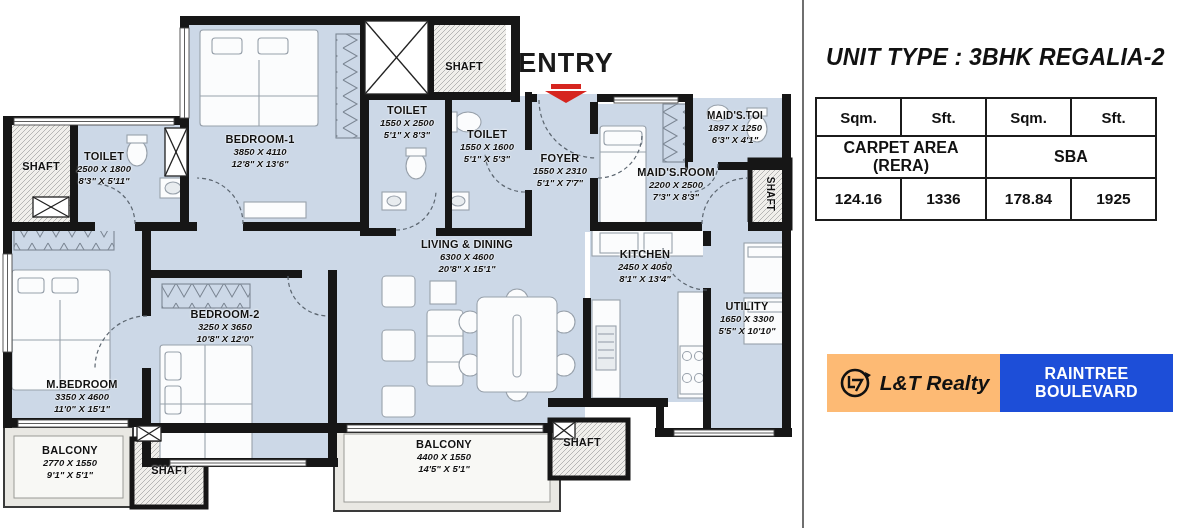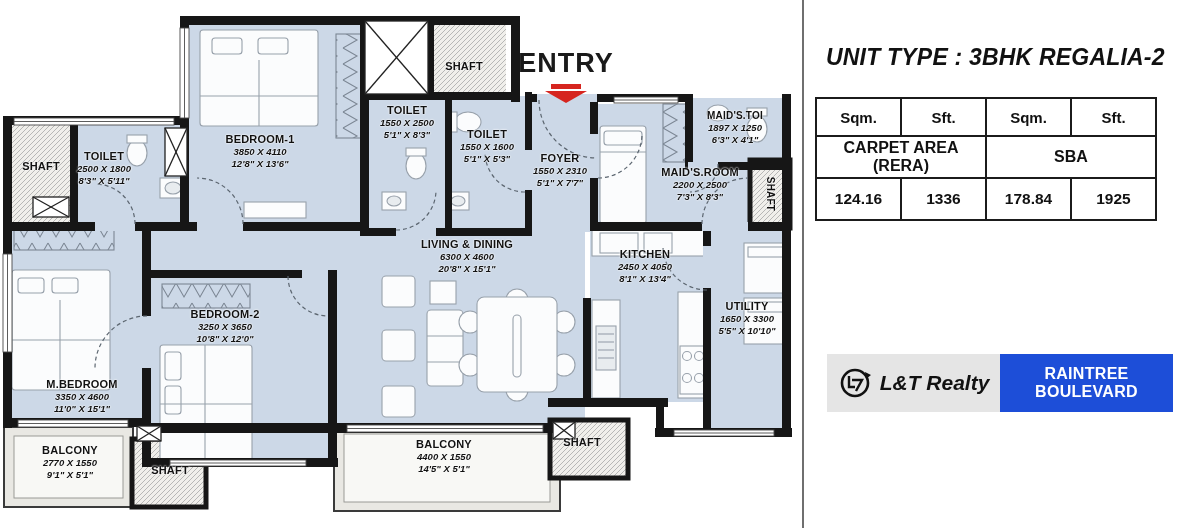--- a/index.html
+++ b/index.html
@@ -306,21 +306,21 @@
   <div class="rlabel" style="left:560px;top:152px">
     <div class="rname">FOYER</div>
     <div class="rdim">1550 X 2310</div>
     <div class="rdim">5'1" X 7'7"</div>
   </div>
   <div class="rlabel small" style="left:735px;top:110px">
     <div class="rname">MAID'S.TOI</div>
     <div class="rdim">1897 X 1250</div>
     <div class="rdim">6'3" X 4'1"</div>
   </div>
-  <div class="rlabel" style="left:700px;top:166px">
+  <div class="rlabel" style="left:676px;top:166px">
     <div class="rname">MAID'S.ROOM</div>
     <div class="rdim">2200 X 2500</div>
     <div class="rdim">7'3" X 8'3"</div>
   </div>
   <div class="rlabel vert small" style="left:770px;top:194px">
     <div class="rname">SHAFT</div>
   </div>
   <div class="rlabel" style="left:467px;top:238px">
     <div class="rname">LIVING &amp; DINING</div>
     <div class="rdim">6300 X 4600</div>
@@ -382,21 +382,21 @@
     <tr>
       <td class="val">124.16</td>
       <td class="val">1336</td>
       <td class="val">178.84</td>
       <td class="val">1925</td>
     </tr>
   </tbody>
     </table>
 
   <div id="brand-bar">
-    <div id="brand-left" style="background:#e5e5e5;">
+    <div id="brand-left" style="background:#fdba74;">
       <svg width="34" height="34" viewBox="0 0 34 34">
         <circle cx="17" cy="17" r="13" fill="none" stroke="#111" stroke-width="2.6"></circle>
         <path d="M11,10 V21 H17" fill="none" stroke="#111" stroke-width="2.4"></path>
         <path d="M14,14 H24 L18,25" fill="none" stroke="#111" stroke-width="2.4"></path>
         <polygon points="27,6 33,9 28,13" fill="#111"></polygon>
       </svg>
       <span class="brand-text">L&amp;T Realty</span>
     </div>
     <div id="brand-right" style="background:#1d4ed8;">
       <span class="proj-text">RAINTREE BOULEVARD</span>

